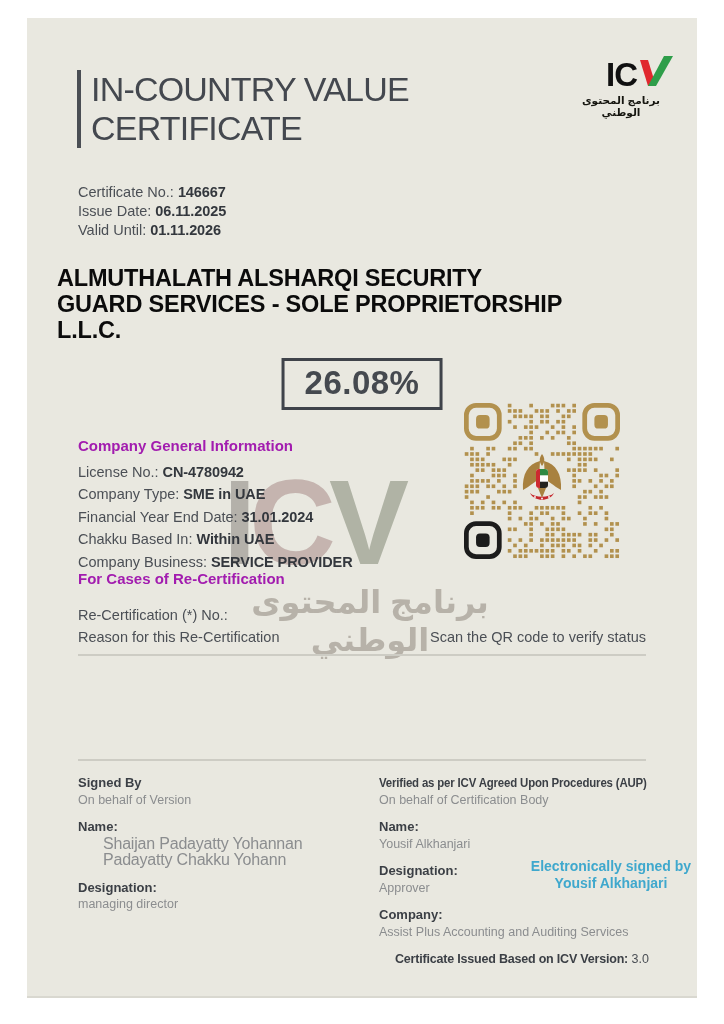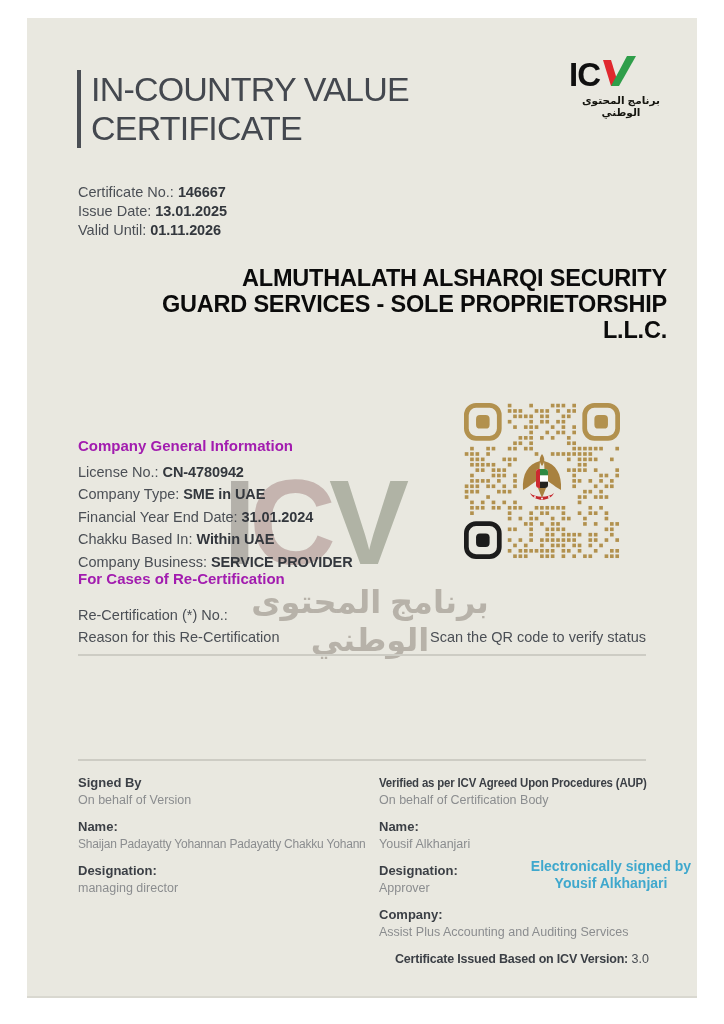--- a/index.html
+++ b/index.html
@@ -6,31 +6,31 @@
   .canvas{position:relative;width:724px;height:1024px;background:#ffffff;overflow:hidden;
           font-family:"Liberation Sans","DejaVu Sans",sans-serif;}
   .sheet{position:absolute;left:27px;top:18px;width:670px;height:978px;background:#e9e8e0;
          border-bottom:2px solid #d9d8d0;}
   .layer{position:absolute;z-index:2;}
 
   
   .title-wrap{left:50px;top:52px;border-left:4px solid #4a4e54;padding-left:10px;
               font-size:34px;line-height:39px;font-weight:normal;color:#44484f;letter-spacing:-0.8px;}
   .logo{right:24px;top:40px;width:104px;text-align:center;}
-  .logo-row{display:flex;align-items:flex-start;justify-content:flex-start;font-size:33px;
+  .logo-row{display:flex;align-items:flex-start;justify-content:flex-end;font-size:33px;
             font-weight:bold;color:#101010;line-height:1;letter-spacing:-1px;}
   .logo-check{width:34px;height:30px;margin-left:2px;margin-top:-2px;}
   .logo-ar{font-size:10.5px;font-weight:bold;color:#15150f;margin-top:3px;direction:rtl;}
 
   
   .cert-meta{left:51px;top:165px;font-size:14.5px;line-height:19px;color:#4b4f55;}
   .cert-meta strong,.info strong{color:#33373d;margin-left:4px;letter-spacing:-0.1px;}
 
   
-  .company{left:30px;right:30px;top:247px;text-align:right;font-size:23.5px;line-height:26px;
+  .company{left:30px;right:30px;top:247px;text-align:left;font-size:23.5px;line-height:26px;
            font-weight:bold;color:#0b0b0b;letter-spacing:-0.2px;}
   .score{left:50%;top:340px;transform:translateX(-50%);border:3px solid #3f434a;
          padding:3px 20px 5px;font-size:33px;font-weight:bold;color:#45494f;letter-spacing:0.5px;}
 
   
   .info{left:51px;top:417px;font-size:14.5px;line-height:22.5px;color:#4b4f55;}
   .info-h,.recert-h{font-size:15px;font-weight:bold;color:#a21caf;}
   .info-h{margin-bottom:3px;}
 
   
@@ -53,21 +53,21 @@
   .wm-icv .wv{color:rgba(103,112,88,0.44);}
   .wm-ar{left:183px;top:565px;width:320px;text-align:center;font-size:32px;color:#b7b2a9;direction:rtl;}
 
   
   .sig{font-size:12.5px;line-height:16.5px;color:#8b8d8f;}
   .sig-left{left:51px;top:757px;width:295px;}
   .sig-right{left:352px;top:757px;width:300px;}
   .sig-h{font-weight:bold;font-size:13px;color:#3b3f45;}
   .sig-right .sig-h{white-space:nowrap;transform:scaleX(0.88);transform-origin:left;letter-spacing:-0.2px;}
   .sig-label{font-weight:bold;font-size:13px;color:#3b3f45;margin-top:11px;}
-  .sig-name{letter-spacing:-0.2px;font-size:12px;}
+  .sig-name{letter-spacing:-0.2px;font-size:16px;margin-left:25px;}
   .sig-version{margin-top:11px;color:#4b4f55;margin-left:16px;}
   .sig-version .vl{font-weight:bold;color:#3b3f45;letter-spacing:-0.2px;}
   .esign{left:464px;top:840px;width:240px;text-align:center;font-size:14px;font-weight:bold;
          line-height:17px;color:#3fa8cd;}
 </style>
 </head>
 <body>
 
 <div class="canvas">
   <div class="sheet">
@@ -86,29 +86,30 @@
         <svg class="logo-check" viewBox="0 0 34 30">
           <polygon points="1,4 9,4 17,30 9,30" fill="#e0282e"></polygon>
           <polygon points="9,30 17,30 34,0 25,0" fill="#2f9e4a"></polygon>
         </svg>
       </div>
       <div class="logo-ar">برنامج المحتوى الوطني</div>
     </div>
 
     <div class="layer cert-meta">
       <div><span>Certificate No.:</span><strong>146667</strong></div>
-      <div><span>Issue Date:</span><strong>13.01.2025</strong></div>
+      <div><span>Issue Date:</span><strong>06.11.2025</strong></div>
       <div><span>Valid Until:</span><strong>01.11.2026</strong></div>
     </div>
 
     <div class="layer company">
       <div>ALMUTHALATH ALSHARQI SECURITY</div>
       <div>GUARD SERVICES - SOLE PROPRIETORSHIP</div>
       <div>L.L.C.</div>
     </div>
+    <div class="layer score">26.08%</div>
 
     <div class="layer info">
       <div class="info-h">Company General Information</div>
       <div><span>License No.:</span><strong>CN-4780942</strong></div>
       <div><span>Company Type:</span><strong>SME in UAE</strong></div>
       <div><span>Financial Year End Date:</span><strong>31.01.2024</strong></div>
       <div><span>Chakku Based In:</span><strong>Within UAE</strong></div>
       <div><span>Company Business:</span><strong>SERVICE PROVIDER</strong></div>
     </div>
 

